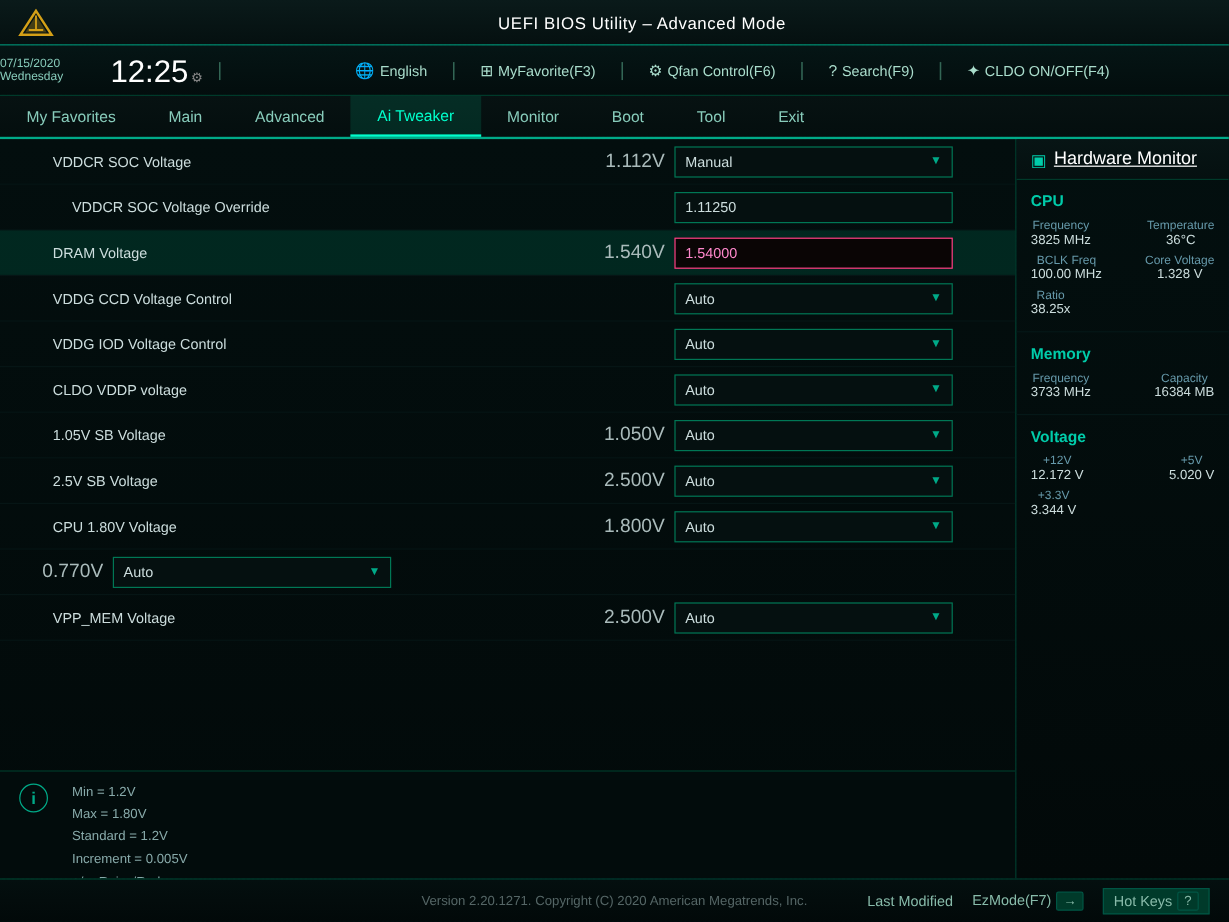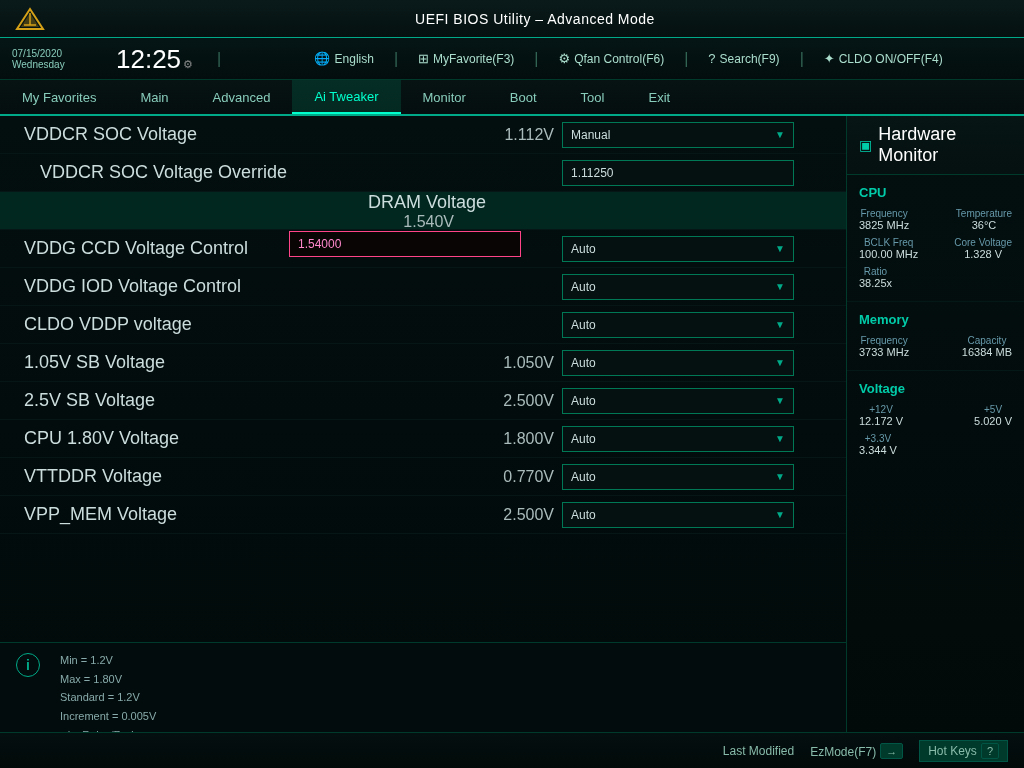--- a/index.html
+++ b/index.html
@@ -76,23 +76,23 @@
       letter-spacing: 0.5px;
       flex: 1;
       text-align: center;
     }
 
     
     .datetime-bar {
       background: linear-gradient(180deg, #051515 0%, #030d0d 100%);
       display: flex;
       align-items: center;
-      padding: 2px 12px;
+      padding: 2px 0;
       height: 42px;
-      gap: 24px;
+      gap: 12px;
       border-bottom: 1px solid #003a2a;
     }
 
     .datetime-left {
       display: flex;
       flex-direction: column;
       width: 80px;
     }
 
     .date-text {
@@ -203,28 +203,28 @@
       display: flex;
       align-items: center;
       padding: 0 16px;
       height: 38px;
       border-bottom: 1px solid #061515;
       position: relative;
     }
 
     .setting-row.highlighted {
       background: rgba(0,80,60,0.4);
-      flex-direction: column;
     }
 
     .setting-name {
       color: #ccdddd;
-      font-size: 18px;
+      font-size: 12px;
       flex: 1;
       padding-left: 8px;
+      margin-left: 20px;
     }
 
     .setting-name.indent {
       padding-left: 24px;
     }
 
     .setting-value-display {
       color: #aabbbb;
       font-size: 16px;
       width: 70px;
@@ -324,22 +324,23 @@
       border-bottom: 1px solid #003a2a;
     }
 
     .monitor-icon {
       color: #00ccaa;
       font-size: 14px;
     }
 
     .hw-monitor-title {
       color: #ffffff;
-      font-size: 18px;
+      font-size: 15px;
       font-weight: 500;
+      text-decoration: underline;
     }
 
     .hw-section {
       padding: 10px 12px 6px;
       border-bottom: 1px solid #051818;
     }
 
     .hw-section-title {
       color: #00ccaa;
       font-size: 13px;
@@ -393,21 +394,21 @@
       display: flex;
       align-items: center;
       gap: 16px;
       margin-left: auto;
     }
 
     .footer-btn {
       color: #88bbaa;
       font-size: 12px;
       display: flex;
-      align-items: flex-end;
+      align-items: flex-start;
       gap: 4px;
       cursor: pointer;
     }
 
     .footer-btn-icon {
       background: #003a2a;
       border: 1px solid #005544;
       color: #88bbaa;
       padding: 1px 5px;
       font-size: 11px;
@@ -608,21 +609,20 @@
           <span class="setting-value-display">1.800V</span>
           <div class="setting-control">
             <div class="dropdown-control">
               <span>Auto</span>
               <span class="dropdown-arrow">▼</span>
             </div>
           </div>
         </div>
 
         <div class="setting-row">
-          <span class="setting-name">VTTDDR Voltage</span>
           <span class="setting-value-display">0.770V</span>
           <div class="setting-control">
             <div class="dropdown-control">
               <span>Auto</span>
               <span class="dropdown-arrow">▼</span>
             </div>
           </div>
         </div>
 
         <div class="setting-row">
@@ -718,20 +718,21 @@
             <span class="hw-value">3.344 V</span>
           </div>
         </div>
       </div>
 
     </div>
   </div>
 
   <div class="footer">
     <div style="flex:1"></div>
+    <div class="footer-center">Version 2.20.1271. Copyright (C) 2020 American Megatrends, Inc.</div>
     <div class="footer-right">
       <span class="footer-btn">
         <span>Last Modified</span>
       </span>
       <span class="footer-btn">
         <span>EzMode(F7)</span>
         <span class="footer-btn-icon">→</span>
       </span>
       <span class="hotkeys-btn">
         <span>Hot Keys</span>

